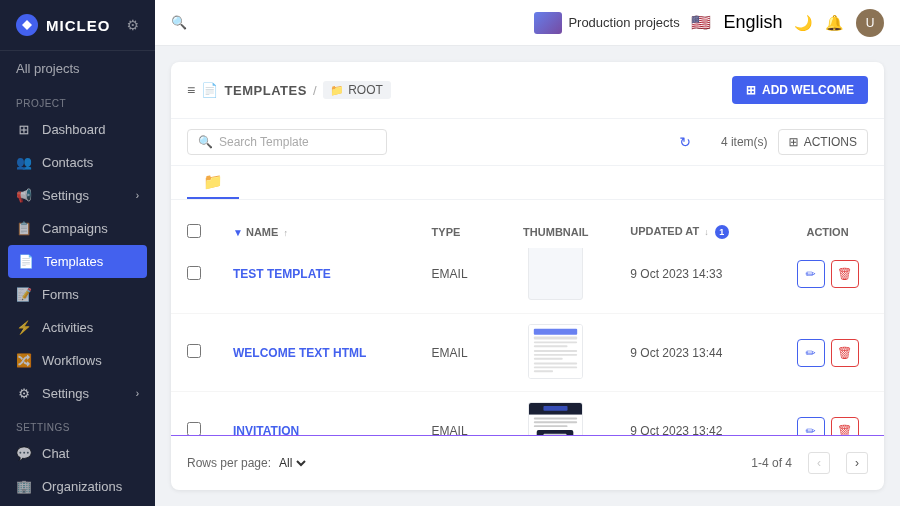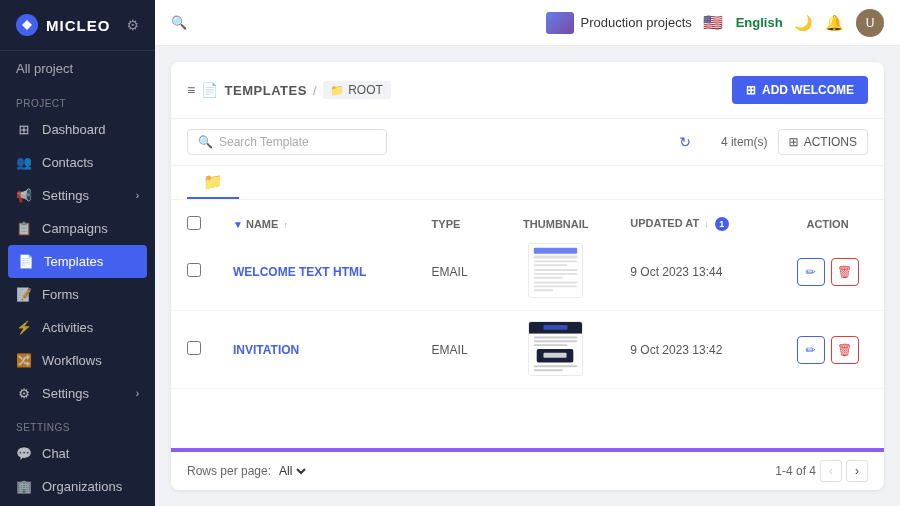--- a/index.html
+++ b/index.html
@@ -54,38 +54,38 @@
     .actions-btn { display: flex; align-items: center; gap: 5px; border: 1px solid #e0e0e0; border-radius: 4px; padding: 5px 10px; font-size: 12px; color: #555; cursor: pointer; background: #fff; }
     .refresh-icon { color: #4361ee; font-size: 14px; cursor: pointer; }
 
     
     .filter-tab { padding: 6px 16px; border-bottom: 2px solid #4361ee; display: inline-flex; align-items: center; }
     .filter-tab-icon { font-size: 16px; }
 
     
     .table-wrapper { flex: 1; overflow: auto; }
     table { width: 100%; border-collapse: collapse; font-size: 12px; }
-    thead th { padding: 8px 16px; text-align: left; font-size: 11px; font-weight: 600; color: #666; border-bottom: 1px solid #0f172a; white-space: nowrap; background: #fff; position: sticky; top: 8px; }
+    thead th { padding: 8px 16px; text-align: left; font-size: 11px; font-weight: 600; color: #666; border-bottom: 3px solid #0f172a; white-space: nowrap; background: #fff; position: sticky; top: 16px; }
     thead th.center { text-align: center; }
     tbody tr { border-bottom: 1px solid #f5f5f5; }
     tbody td { padding: 10px 16px; vertical-align: middle; }
     .checkbox { width: 14px; height: 14px; border: 1px solid #ccc; border-radius: 3px; cursor: pointer; }
     .template-name { color: #4361ee; font-weight: 600; font-size: 12px; cursor: pointer; text-transform: uppercase; }
     .type-label { color: #555; font-size: 12px; }
     .thumbnail-cell { text-align: center; }
     .date-label { color: #555; font-size: 12px; }
     .action-buttons { display: flex; gap: 6px; justify-content: center; }
     .btn-edit { width: 28px; height: 28px; background: #fff; border: 1px solid #4361ee; border-radius: 4px; color: #4361ee; cursor: pointer; display: flex; align-items: center; justify-content: center; font-size: 12px; }
     .btn-delete { width: 28px; height: 28px; background: #fff; border: 1px solid #e03e3e; border-radius: 4px; color: #e03e3e; cursor: pointer; display: flex; align-items: center; justify-content: center; font-size: 12px; }
 
     
-    .card-footer { display: flex; align-items: center; padding: 8px 16px; border-top: 4px solid #8b5cf6; font-size: 12px; color: #666; }
+    .card-footer { display: flex; align-items: center; padding: 16px 16px; border-top: 1px solid #8b5cf6; font-size: 12px; color: #666; }
     .rows-per-page { display: flex; align-items: center; gap: 4px; }
     .page-select { border: none; font-size: 12px; color: #333; cursor: pointer; background: transparent; }
-    .pagination { margin-left: auto; display: flex; align-items: center; gap: 4px; }
+    .pagination { margin-left: auto; display: flex; align-items: center; gap: 16px; }
     .page-btn { width: 22px; height: 22px; border: 1px solid #e0e0e0; border-radius: 3px; background: #fff; cursor: pointer; display: flex; align-items: center; justify-content: center; color: #555; font-size: 12px; }
     .page-btn:disabled { color: #ccc; cursor: default; }
 
     
     .thumb-empty { width: 55px; height: 55px; background: #f5f7fa; border: 1px solid #e8eaed; border-radius: 3px; }
     .thumb-content { width: 55px; height: 55px; border: 1px solid #e8eaed; border-radius: 3px; overflow: hidden; background: #fff; display: flex; align-items: flex-start; justify-content: center; }
     .thumb-content svg { width: 100%; height: auto; }
 
     .sort-icon { font-size: 9px; color: #aaa; margin-left: 2px; }
     .badge { background: #4361ee; color: #fff; border-radius: 50%; width: 14px; height: 14px; display: inline-flex; align-items: center; justify-content: center; font-size: 9px; margin-left: 3px; }
@@ -97,21 +97,21 @@
   <div class="sidebar-logo">
     <div class="sidebar-logo-icon">
       <svg width="14" height="14" viewBox="0 0 14 14">
           <path d="M2 7 L7 2 L12 7 L7 12 Z" fill="white"></path>
         </svg>
     </div>
     <span class="sidebar-logo-text">MICLEO</span>
     <span class="sidebar-settings-icon">⚙</span>
   </div>
 
-  <div class="all-projects">All project</div>
+  <div class="all-projects">All projects</div>
 
   <div class="sidebar-section-label">Project</div>
 
   <div class="sidebar-item">
     <span class="item-icon">⊞</span>
     <span>Dashboard</span>
   </div>
   <div class="sidebar-item">
     <span class="item-icon">👥</span>
     <span>Contacts</span>
@@ -163,21 +163,21 @@
   <header class="topbar">
     <div class="topbar-search">
       <span>🔍</span>
     </div>
     <div class="topbar-right">
       <div class="topbar-project">
         <div class="project-thumbnail"></div>
         <span>Production projects</span>
       </div>
       <span class="topbar-flag">🇺🇸</span>
-      <span style="font-size:13px;color:#15803d;font-weight:bold;">English</span>
+      <span style="font-size:18px;color:#000000;">English</span>
       <span class="topbar-icon">🌙</span>
       <span class="topbar-icon">🔔</span>
       <div class="topbar-avatar" style="background:#8b7355;">
         <span>U</span>
       </div>
     </div>
   </header>
 
   <div class="content">
     <div class="content-card">
@@ -235,20 +235,35 @@
               <th>
                 <span>UPDATED AT</span>
                 <span class="sort-icon">↓</span>
                 <span class="badge">1</span>
               </th>
               <th class="center">ACTION</th>
             </tr>
           </thead>
           <tbody>
 
+            <tr>
+              <td><input type="checkbox" class="checkbox" style=""></td>
+              <td><span class="template-name">TEST TEMPLATE</span></td>
+              <td><span class="type-label">EMAIL</span></td>
+              <td class="thumbnail-cell">
+                <div class="thumb-empty" style="display:inline-block;background:#f5f7fa;border:1px solid #e8eaed;width:55px;height:55px;border-radius:3px;"></div>
+              </td>
+              <td><span class="date-label">9 Oct 2023 14:33</span></td>
+              <td>
+                <div class="action-buttons">
+                  <button class="btn-edit">✏</button>
+                  <button class="btn-delete">🗑</button>
+                </div>
+              </td>
+            </tr>
 
             <tr>
               <td><input type="checkbox" class="checkbox" style=""></td>
               <td><span class="template-name">WELCOME TEXT HTML</span></td>
               <td><span class="type-label">EMAIL</span></td>
               <td class="thumbnail-cell">
                 <div class="thumb-content" style="display:inline-flex;">
                   <svg viewBox="0 0 55 55" xmlns="http://www.w3.org/2000/svg" width="55" height="55">
                     <rect width="55" height="55" fill="#fff"></rect>
                     <rect x="5" y="4" width="45" height="6" rx="1" fill="#4361ee" opacity="0.8"></rect>

